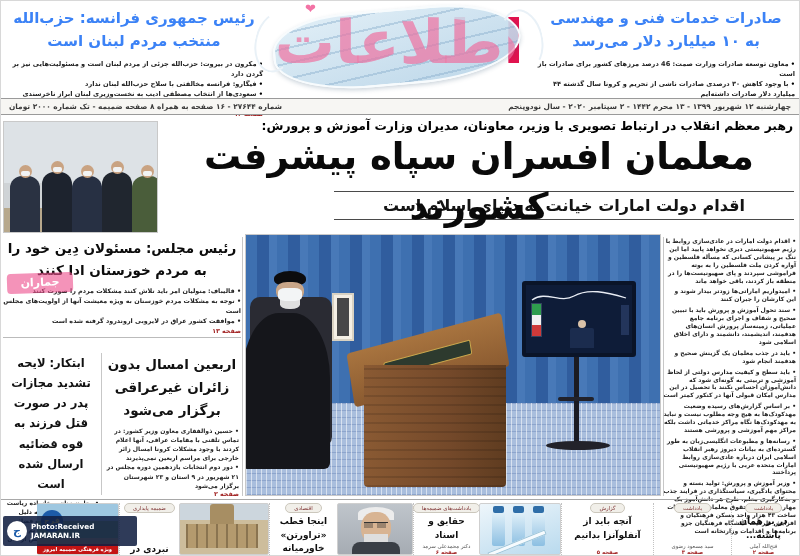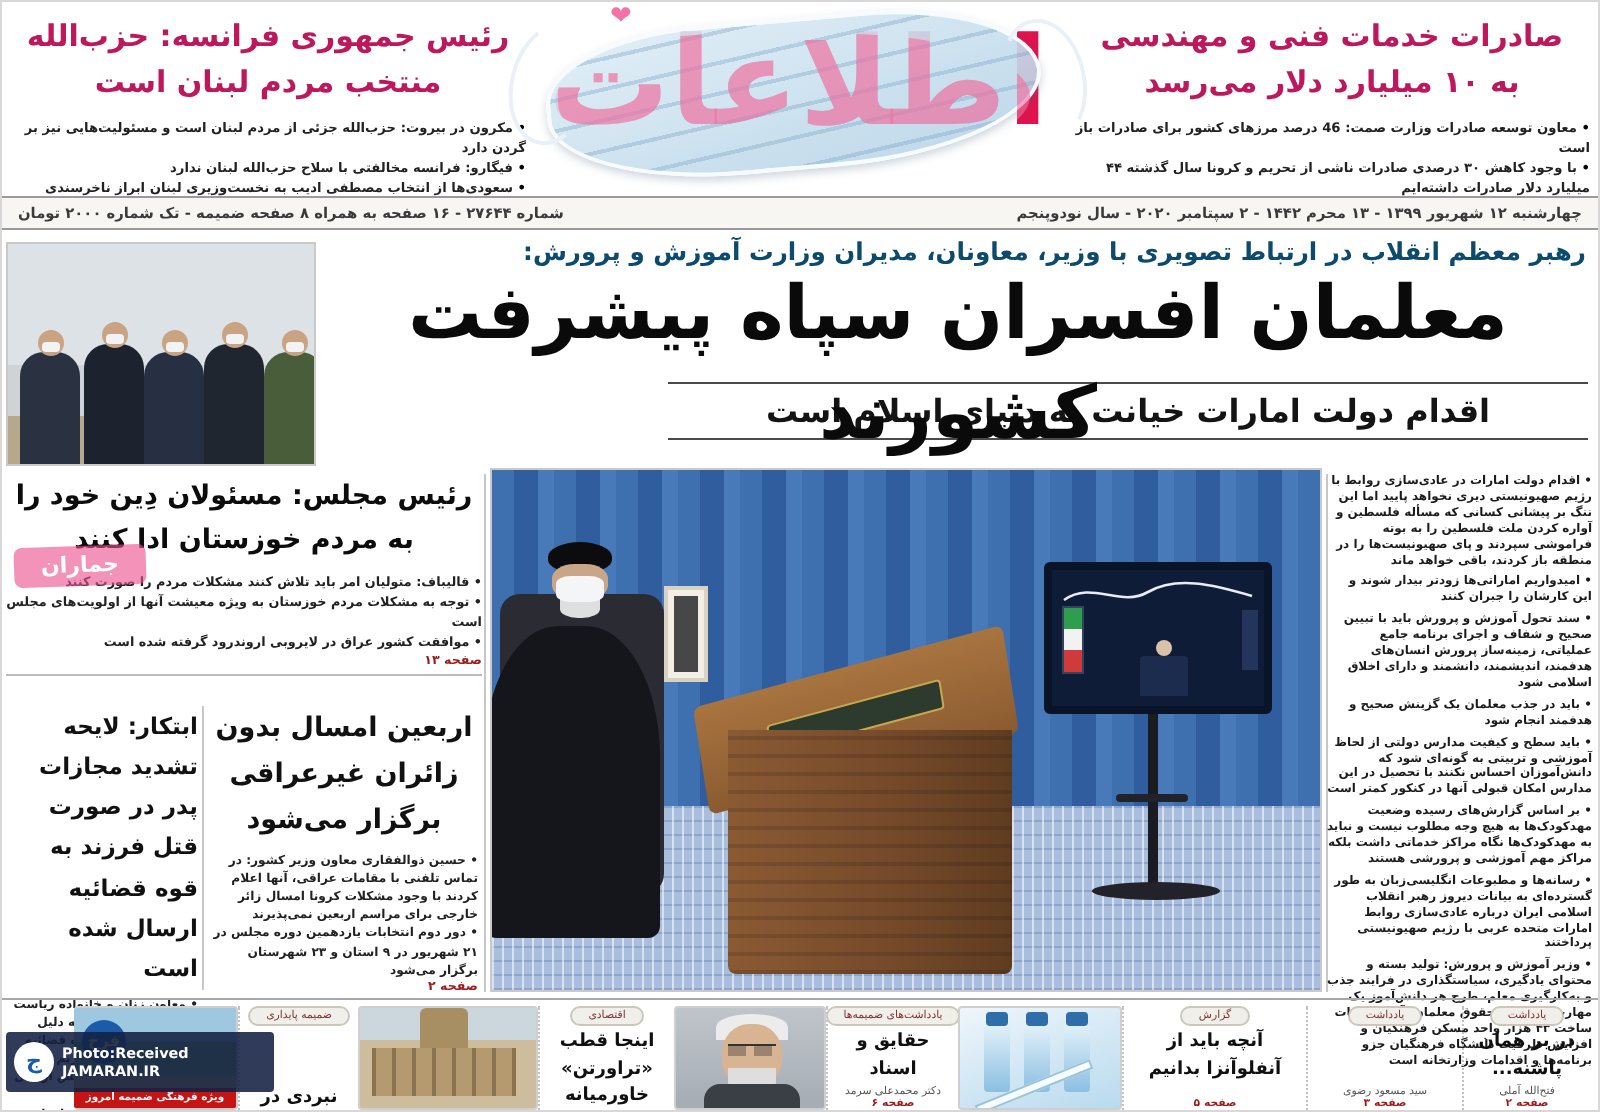--- a/index.html
+++ b/index.html
@@ -4,21 +4,21 @@
 <style>
   html,body{margin:0;padding:0;background:#fff;}
   *{box-sizing:border-box;}
   .page{position:relative;width:800px;height:556px;background:#fff;overflow:hidden;
         font-family:"DejaVu Sans","Liberation Sans",sans-serif;direction:rtl;color:#111;
         border:1px solid #d8d8d8;}
   .abs{position:absolute;}
 
   
   .top-block{top:6px;width:258px;}
-  .top-block .hl{font-size:15px;font-weight:bold;text-align:center;line-height:1.55;color:#be185d;}
+  .top-block .hl{font-size:15px;font-weight:bold;text-align:center;line-height:1.55;color:#3b82f6;}
   .top-block .bullets{margin-top:5px;font-size:6.6px;font-weight:600;color:#222;line-height:1.55;text-align:right;}
   .top-block .bullets div::before{content:"• ";color:#000;}
   .pagetag{font-size:6.3px;color:#9e1b1b;font-weight:bold;}
   .top-right{right:4px;}
   .top-left{left:4px;}
 
   
   .masthead{right:262px;top:0;width:276px;height:96px;}
   .mast-title{position:absolute;inset:4px 0 0 0;text-align:center;font-size:61px;font-weight:bold;
               color:#e0134f;z-index:1;line-height:1.2;letter-spacing:-2px;}
@@ -37,21 +37,21 @@
   .heart{position:absolute;left:44px;top:0;font-size:13px;color:#f373a5;z-index:4;}
   .hashtag{top:92px;right:278px;width:244px;height:18px;z-index:6;background:#fff;text-align:center;
            font-size:13.5px;font-weight:bold;color:#e4356e;line-height:18px;border-radius:8px;}
 
   
   .datestrip{top:97px;left:0;right:0;height:17px;background:#f7f6f3;border-top:1px solid #9a9a9a;
              border-bottom:1px solid #9a9a9a;display:flex;justify-content:space-between;align-items:center;
              padding:0 8px;font-size:7.4px;font-weight:bold;color:#3a3a3a;z-index:2;}
 
   
-  .kicker{top:118px;right:6px;width:628px;text-align:right;font-size:12.3px;font-weight:bold;color:#0c4a6e;}
+  .kicker{top:118px;right:6px;width:628px;text-align:right;font-size:12.3px;font-weight:bold;color:#000000;}
   .mainhl{top:131px;right:5px;width:630px;text-align:center;font-size:37px;font-weight:bold;color:#0a0a0a;
           letter-spacing:-1px;line-height:1.35;}
   .subhl{top:190px;right:5px;width:460px;text-align:center;font-size:16px;font-weight:bold;color:#141414;
          border-top:1.5px solid #4a4a4a;border-bottom:1.5px solid #4a4a4a;padding:4px 0;}
 
   
   .photo-left{top:120px;left:2px;width:155px;height:112px;overflow:hidden;border:1px solid #c9c9c9;
               background:linear-gradient(#dde2e6 0 55%,#cfd3d6 55% 78%,#b7a88c 78% 100%);}
   .man{position:absolute;bottom:-6px;}
   .man .head{width:13px;height:13px;border-radius:50%;background:#c9a382;margin:0 auto;position:relative;}
@@ -61,21 +61,21 @@
   
   .majles{top:236px;left:2px;width:238px;border-bottom:1px solid #bbb;padding-bottom:3px;}
   .majles .hl{font-size:13.5px;font-weight:bold;text-align:center;line-height:1.65;color:#0c0c0c;}
   .majles .bullets{margin-top:4px;font-size:6.4px;font-weight:600;line-height:1.6;color:#222;text-align:right;}
   .majles .bullets div::before{content:"• ";}
   .wm-pink{left:6px;top:272px;width:66px;height:20px;background:rgba(238,80,142,.62);border-radius:4px;z-index:5;
            color:#fff;font-size:11px;font-weight:bold;text-align:center;line-height:20px;transform:rotate(-2deg);}
 
   
   .ebtekar{top:352px;left:2px;width:96px;}
-  .ebtekar .hl{font-size:11.5px;font-weight:bold;text-align:right;line-height:1.75;}
+  .ebtekar .hl{font-size:11.5px;font-weight:bold;text-align:center;line-height:1.75;}
   .arbaeen{top:352px;left:104px;width:134px;}
   .arbaeen .hl{font-size:13.5px;font-weight:bold;text-align:center;line-height:1.7;}
   .colblock .bullets{margin-top:4px;font-size:6.1px;font-weight:600;line-height:1.5;color:#222;text-align:right;}
   .colblock .bullets div::before{content:"• ";}
   .vrule{background:#c7c7c7;width:1px;}
 
   
   .photo-main{top:233px;left:244px;width:416px;height:262px;overflow:hidden;border:1px solid #c9c9c9;background:#3a6aab;}
   .curtain{position:absolute;left:0;right:0;top:0;height:172px;
            background:repeating-linear-gradient(90deg,#3e70b0 0 11px,#305d9e 11px 23px,#4879b8 23px 31px);}

